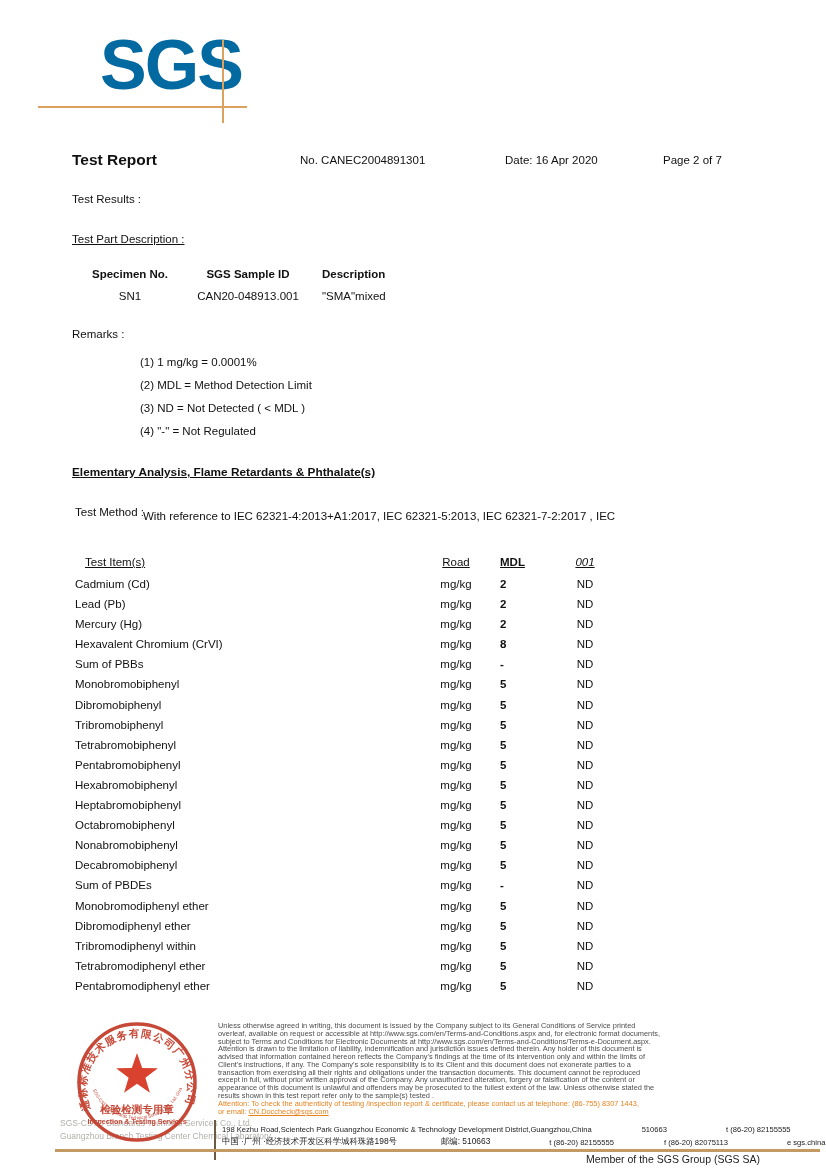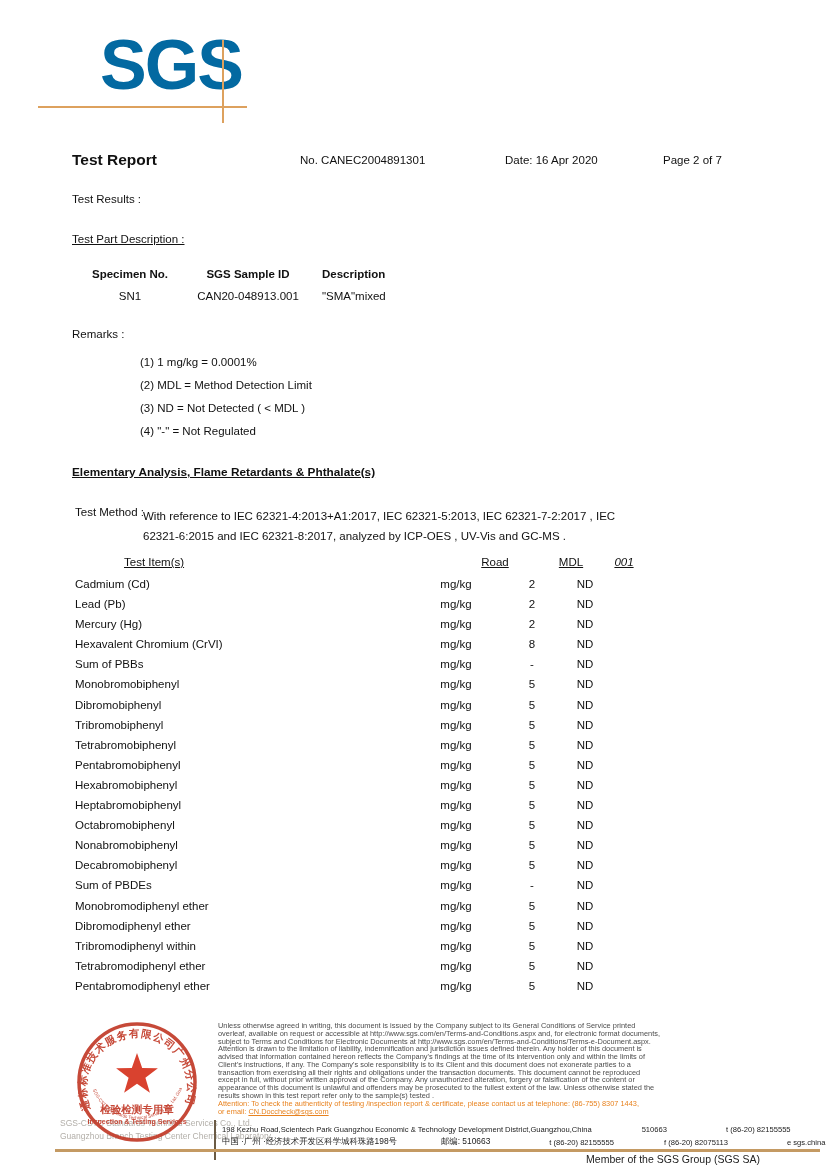--- a/index.html
+++ b/index.html
@@ -36,24 +36,24 @@
   .lbl-remarks { position:absolute; left:72px; top:328px; }
   .remarks-list { position:absolute; left:140px; top:351px; font-size:11.5px; line-height:23px; }
 
   
   .analysis-heading { position:absolute; left:72px; top:465px; font-size:11.8px; font-weight:bold; text-decoration:underline; }
   .tm-label { position:absolute; left:75px; top:506px; font-size:11.5px; }
   .tm-text { position:absolute; left:143px; top:506px; font-size:11.5px; line-height:20px; width:630px; }
 
   
   .rtable { position:absolute; left:0; top:556px; width:826px; font-size:11.5px; }
-  .rt-head { position:relative; height:22px;margin-left:39px; }
+  .rt-head { position:relative; height:22px; }
   .rt-head .h-item { position:absolute; left:85px; }
   .col-unit { position:absolute; left:426px; width:60px; text-align:center; }
-  .col-mdl  { position:absolute; left:512px; width:40px; text-align:center; }
+  .col-mdl  { position:absolute; left:500px; width:40px; text-align:left;font-weight:bold; }
   .col-val  { position:absolute; left:560px; width:50px; text-align:center; }
   .trow { position:relative; height:20.1px; }
   .trow .c-item { position:absolute; left:75px; }
 
   
   .stamp { position:absolute; left:62px; top:1018px; width:150px; height:132px; opacity:.92; }
   .company-grey { position:absolute; left:60px; top:1117px; font-size:8.5px; line-height:13px; color:#b3afa9; }
   .disclaimer { position:absolute; left:218px; top:1022px; width:604px; font-size:7.4px;
                 line-height:7.75px; color:#4c4c4c; letter-spacing:0; }
   .attention { position:absolute; left:218px; top:1100px; width:604px; font-size:7.4px; line-height:8px;
@@ -102,21 +102,20 @@
       <div>(2) MDL = Method Detection Limit</div>
       <div>(3) ND = Not Detected ( &lt; MDL )</div>
       <div>(4) "-" = Not Regulated</div>
     </div>
 
   <div class="analysis-heading">Elementary Analysis, Flame Retardants &amp; Phthalate(s)</div>
   <div class="tm-label">Test Method :</div>
   <div class="tm-text">
 
   <div>With reference to IEC 62321-4:2013+A1:2017, IEC 62321-5:2013,  IEC 62321-7-2:2017 , IEC</div>
-      <div>62321-6:2015  and IEC 62321-8:2017,  analyzed by ICP-OES , UV-Vis  and GC-MS .</div>
     </div>
 
   <div class="rtable">
     <div class="rt-head">
       <span class="h-item u">Test Item(s)</span>
       <span class="col-unit u">Road</span>
       <span class="col-mdl u">MDL</span>
       <span class="col-val u ital">001</span>
     </div>
     <div>

